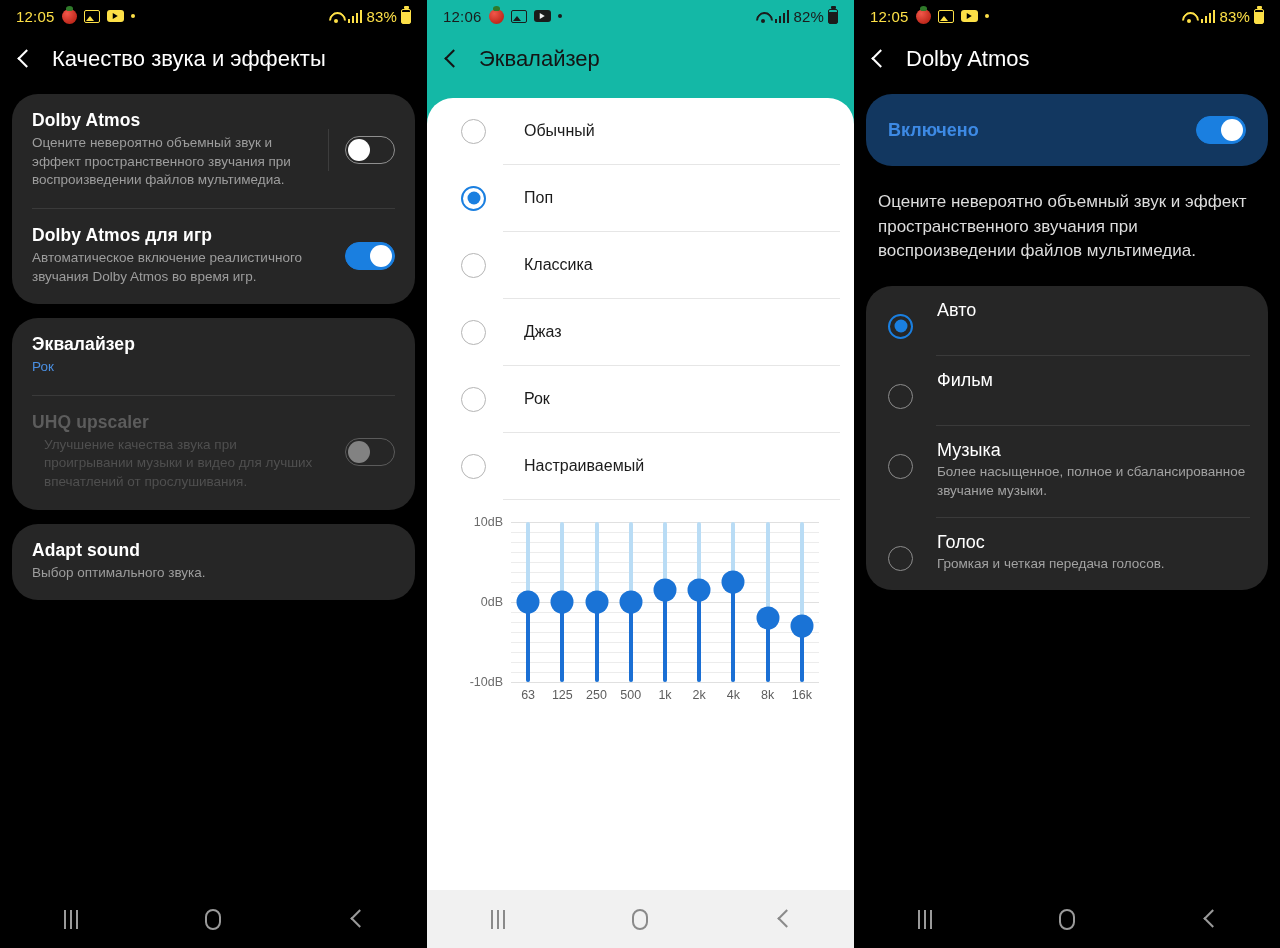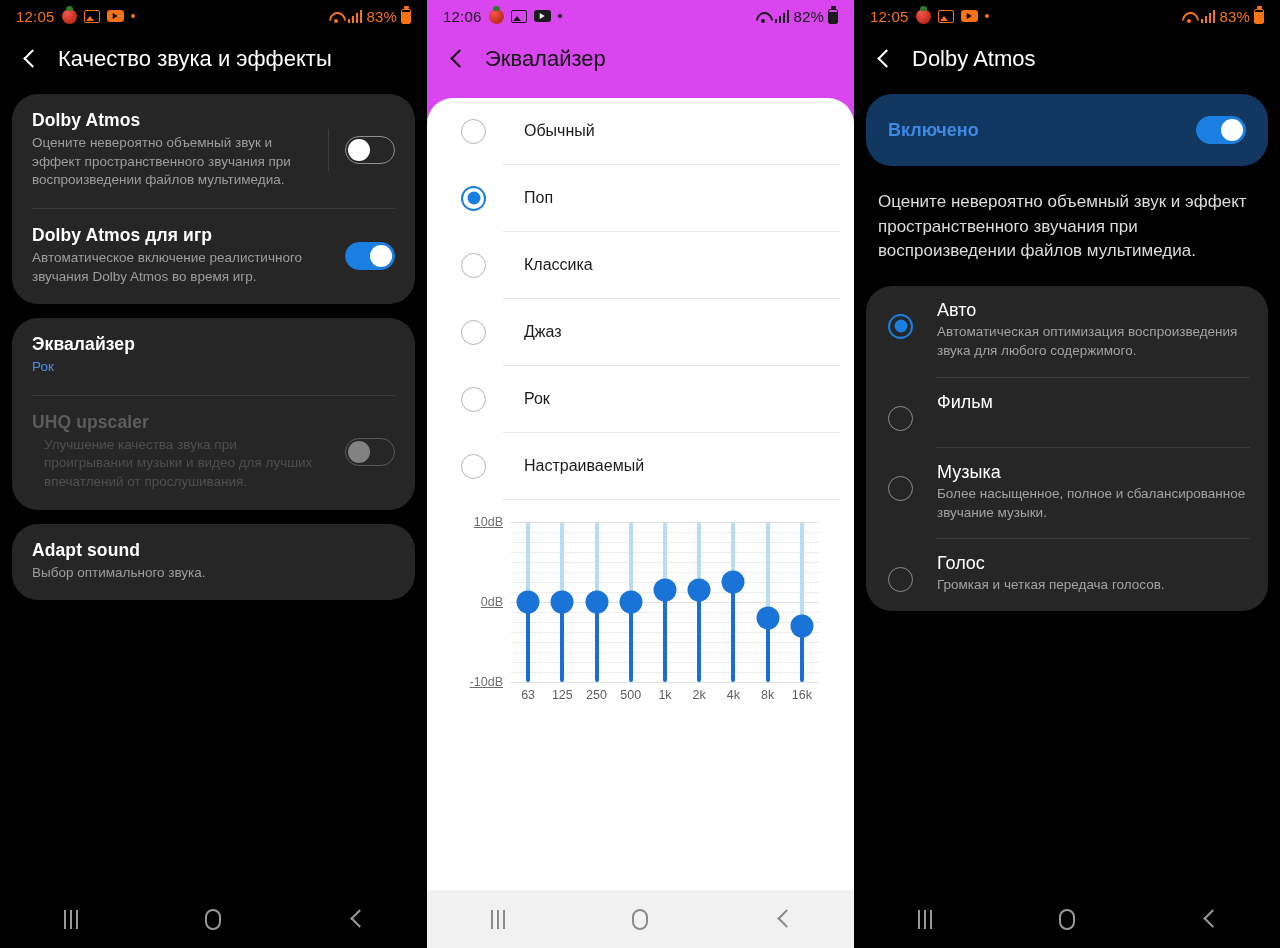--- a/index.html
+++ b/index.html
@@ -5,31 +5,31 @@
   * { margin:0; padding:0; box-sizing:border-box; }
   html,body {
     width:1280px; height:948px;
     background:#000;
     font-family:"Liberation Sans", sans-serif;
     overflow:hidden;
   }
   .screens { display:flex; width:1280px; height:948px; }
   .panel { position:relative; height:948px; overflow:hidden; flex:0 0 auto; }
   .panel-1 { width:427px; background:#000; }
-  .panel-2 { width:427px; background:#d946ef; }
+  .panel-2 { width:427px; background:#14b8a6; }
   .panel-3 { width:426px; background:#000; }
 
   
   .statusbar {
     height:32px; display:flex; align-items:center;
     padding:0 16px; font-size:15px; letter-spacing:.2px;
   }
   .sb-left { display:flex; align-items:center; gap:7px; }
   .sb-right { margin-left:auto; display:flex; align-items:center; gap:4px; font-size:15px; }
-  .dark .statusbar { color:#f97316;justify-content:space-between; }
+  .dark .statusbar { color:#fde047;justify-content:space-between; }
   .light .statusbar { color:#1b1b1b; }
   .sb-time { font-size:15px; }
   .ico-tomato {
     width:15px; height:15px; border-radius:50%;
     background:radial-gradient(circle at 35% 30%, #f2574a, #c12a1d 70%);
     position:relative;
   }
   .ico-tomato:after {
     content:""; position:absolute; top:-3px; left:4px;
     width:7px; height:5px; border-radius:50% 50% 40% 40%;
@@ -80,21 +80,21 @@
   .ico-battery {
     width:10px; height:15px; border:1.6px solid currentColor; border-radius:2px;
     position:relative; background:linear-gradient(to top, currentColor 83%, transparent 83%);
   }
   .ico-battery:before {
     content:""; position:absolute; top:-3.5px; left:2px;
     width:5px; height:2.5px; background:currentColor; border-radius:1px;
   }
 
   
-  .appbar { display:flex; align-items:center; gap:18px; padding:14px 20px 22px 20px; }
+  .appbar { display:flex; align-items:center; gap:18px; padding:14px 20px 22px 14px; }
   .back-chevron { width:20px; height:20px; position:relative; flex:0 0 auto; cursor:pointer; }
   .back-chevron:before {
     content:""; position:absolute; left:6px; top:3px;
     width:11px; height:11px; border-left:2.2px solid currentColor;
     border-bottom:2.2px solid currentColor; transform:rotate(45deg);
   }
   .appbar-title { font-size:22px; font-weight:400; }
   .dark .appbar { color:#fff; }
   .light .appbar { color:#141414; }
 
@@ -147,21 +147,21 @@
   .eq-line { height:1px; background:#e6e6e6; margin-left:76px; margin-right:14px; }
 
   
   .eq-chart { position:relative; margin-top:22px; padding:0 0 0 0; }
   .chart-box { position:relative; margin-left:84px; margin-right:35px; height:160px; }
   .chart-grid { position:absolute; inset:0; }
   .gridline { position:absolute; left:0; right:0; height:1px; background:#ececec; }
   .gridline.major { background:#e0e0e0; }
   .ylab {
     position:absolute; right:calc(100% + 8px); font-size:12.5px; color:#6c6c6c;
-    white-space:nowrap; transform:translateY(-50%);text-decoration:underline;
+    white-space:nowrap; transform:translateY(-50%);
   }
   .band { position:absolute; bottom:0; top:0; width:4px; transform:translateX(-50%); }
   .band-track { position:absolute; left:0; right:0; top:0; bottom:0; background:#b9dcf5; border-radius:2px; }
   .band-fill { position:absolute; left:0; right:0; bottom:0; background:#1a6fd4; border-radius:2px; }
   .band-knob {
     position:absolute; left:50%; width:23px; height:23px; border-radius:50%;
     background:#1a73d6; transform:translate(-50%,50%);
   }
   .xlabels { position:relative; margin-left:84px; margin-right:35px; height:26px; margin-top:6px; }
   .xlab {
@@ -523,21 +523,20 @@
     </div>
 
     <div class="atmos-desc">Оцените невероятно объемный звук и эффект пространственного звучания при воспроизведении файлов мультимедиа.</div>
 
     <div class="card">
       <div id="atmos-options">
           <div class="opt-row">
             <span class="opt-radio sel"></span>
             <div class="opt-text">
               <div class="opt-title">Авто</div>
-              <div class="opt-sub">Автоматическая оптимизация воспроизведения звука для любого содержимого.</div>
             </div>
           </div>
           <div class="opt-divider"></div>
           <div class="opt-row">
             <span class="opt-radio"></span>
             <div class="opt-text">
               <div class="opt-title">Фильм</div>
             </div>
           </div>
           <div class="opt-divider"></div>

